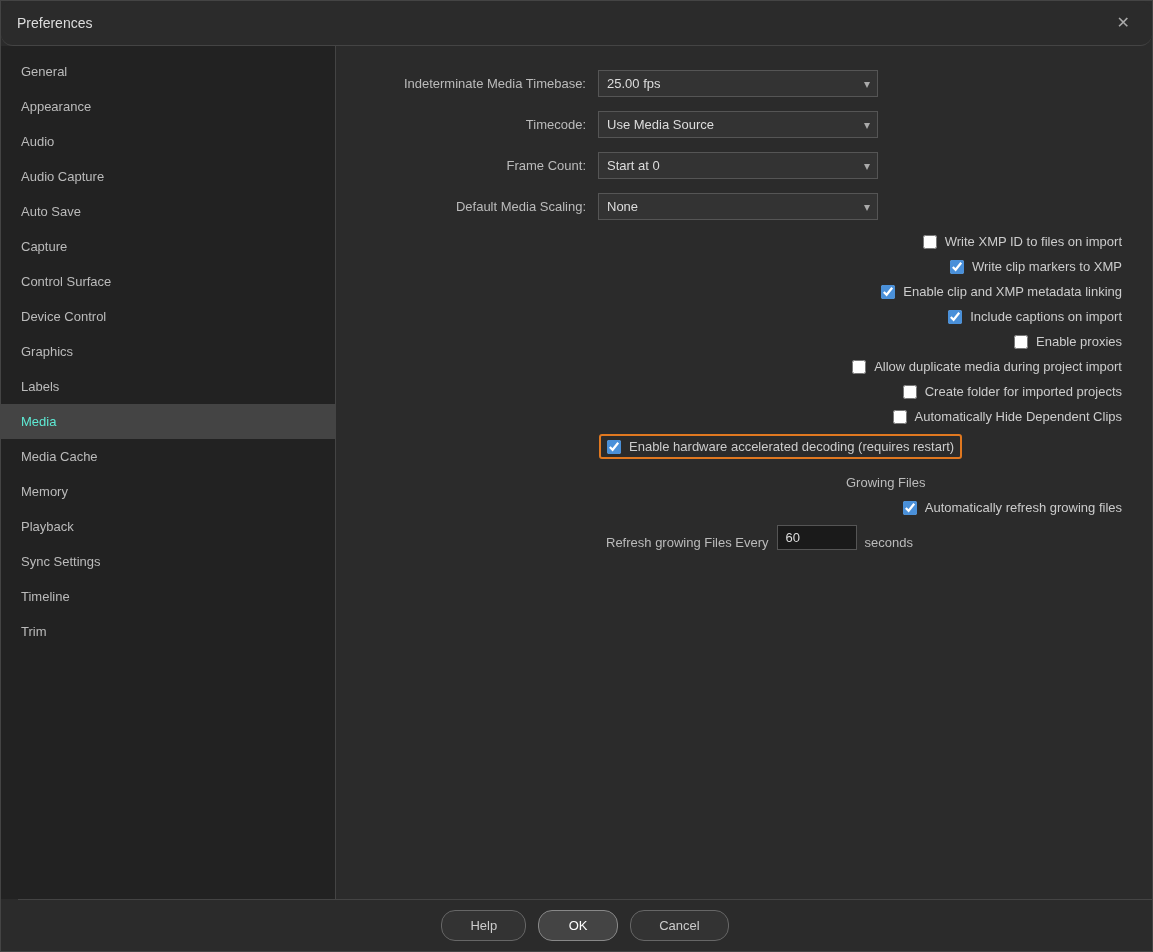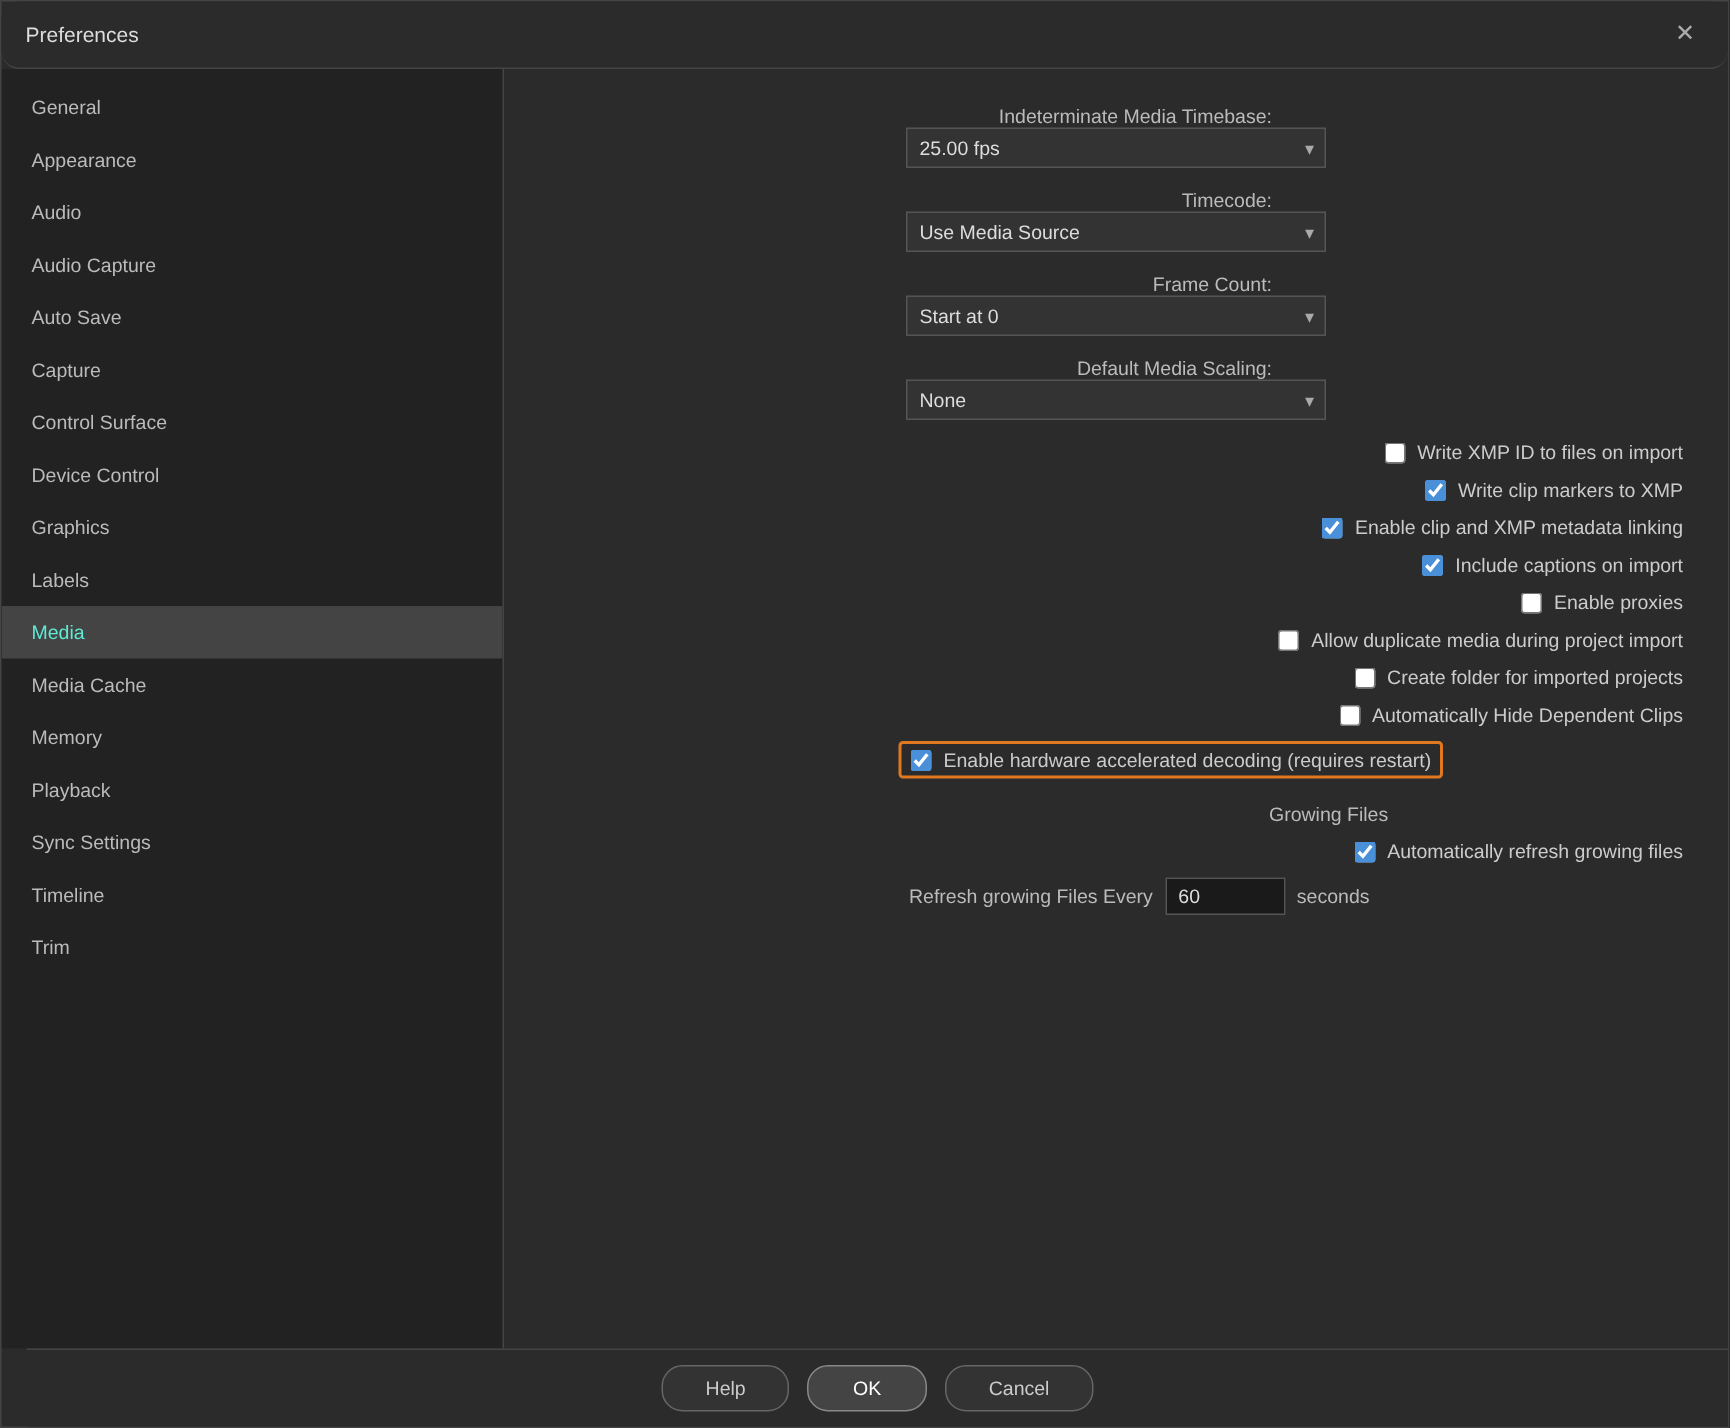--- a/index.html
+++ b/index.html
@@ -83,21 +83,20 @@
       flex: 1;
       padding: 24px 30px;
       overflow-y: auto;
       background: #2b2b2b;
     }
 
     .settings-row {
       display: flex;
       align-items: center;
       margin-bottom: 14px;
-      flex-direction: column;
     }
 
     .settings-row label {
       text-align: right;
       width: 220px;
       flex-shrink: 0;
       color: #bbb;
       margin-right: 12px;
       font-size: 13px;
     }
@@ -191,21 +190,21 @@
       margin-left: 240px;
       margin-top: 6px;
     }
 
     .growing-files-section {
       margin-left: 240px;
     }
 
     .refresh-row {
       display: flex;
-      align-items: center;
+      align-items: flex-end;
       margin-top: 8px;
     }
 
     .refresh-row label {
       color: #bbb;
       font-size: 13px;
       margin-right: 8px;
     }
 
     .refresh-row input[type="text"] {

